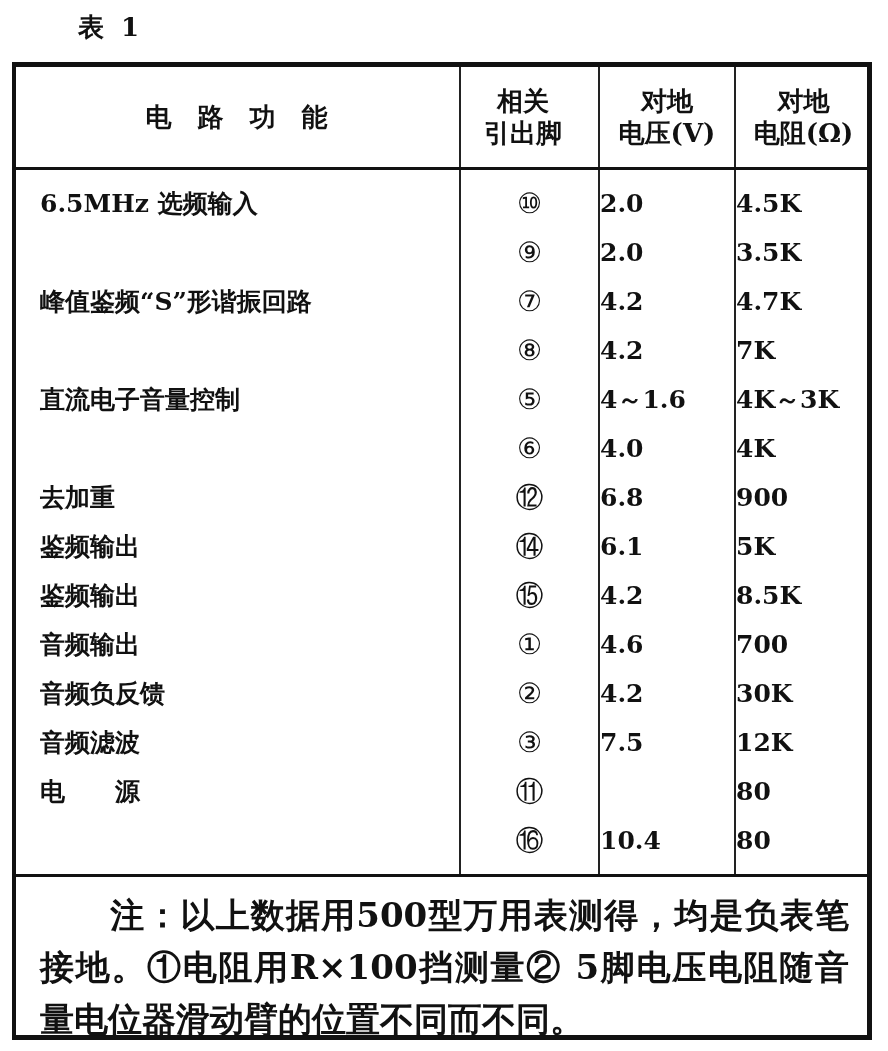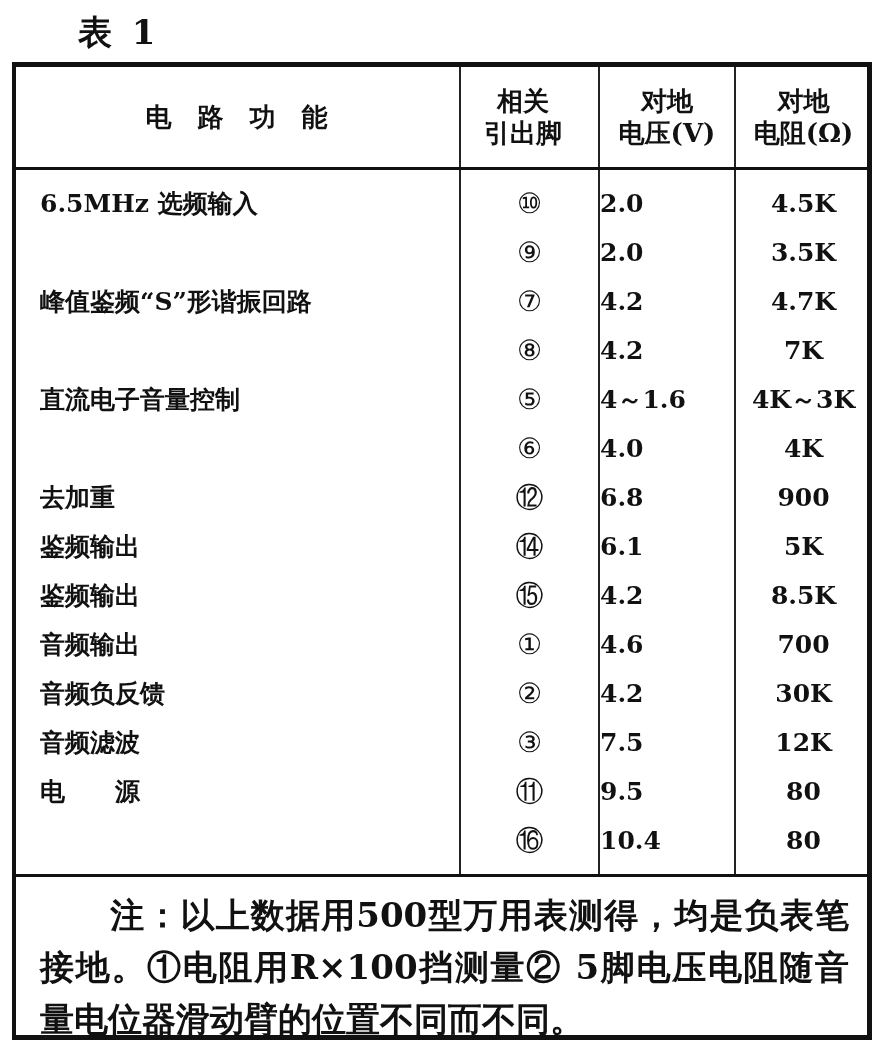--- a/index.html
+++ b/index.html
@@ -3,21 +3,21 @@
 <meta charset="utf-8">
 <style>
   html, body { margin: 0; padding: 0; background: #ffffff; }
   body {
     width: 888px; height: 1051px; position: relative; overflow: hidden;
     font-family: "DejaVu Serif", "Liberation Serif", serif;
     color: #111;
   }
   .caption {
     position: absolute; left: 78px; top: 10px;
-    font-size: 34px; font-weight: bold; letter-spacing: 4px;
+    font-size: 26px; font-weight: bold; letter-spacing: 4px;
   }
   .frame {
     position: absolute; left: 12px; top: 62px; width: 860px; height: 978px;
     border-top: 5px solid #111; border-bottom: 5px solid #111;
     border-left: 4px solid #111; border-right: 5px solid #111;
     box-sizing: border-box;
   }
   .vline { position: absolute; top: 0; height: 810px; border-left: 2px solid #222; }
   .v1 { left: 443px; } .v2 { left: 582px; } .v3 { left: 718px; }
   .hline { position: absolute; left: 0; right: 0; border-top: 3px solid #111; }
@@ -30,21 +30,21 @@
   .hdr-func { left: 0; width: 443px; letter-spacing: 26px; padding-left: 12px; }
   .hdr-pin { left: 445px; width: 124px; }
   .hdr-volt { left: 584px; width: 134px; }
   .hdr-res { left: 720px; width: 135px; }
   .rows { position: absolute; top: 112px; left: 0; right: 0; }
   .row { position: relative; height: 49px; font-size: 25px; font-weight: bold; padding-left: 36px; }
   .c { position: absolute; top: 0; height: 49px; line-height: 49px; white-space: nowrap; }
   .c-func { left: 24px; }
   .c-pin { left: 445px; width: 137px; text-align: center; font-size: 28px; font-weight: normal; }
   .c-volt { left: 584px; width: 146px; text-align: left; }
-  .c-res { left: 720px; width: 135px; text-align: center; }
+  .c-res { left: 720px; width: 135px; }
   .note {
     position: absolute; left: 24px; right: 18px; top: 822px;
     font-size: 34px; line-height: 52px; font-weight: bold; text-align: justify;
   }
 </style>
 </head>
 <body>
 
 <div class="caption">表 1</div>
 
@@ -135,21 +135,20 @@
       </div>
       <div class="row">
         <div class="c c-func">音频滤波</div>
         <div class="c c-pin">③</div>
         <div class="c c-volt">7.5</div>
         <div class="c c-res">12K</div>
       </div>
       <div class="row">
         <div class="c c-func">电　　源</div>
         <div class="c c-pin">⑪</div>
-        <div class="c c-volt">9.5</div>
         <div class="c c-res">80</div>
       </div>
       <div class="row">
         <div class="c c-func"></div>
         <div class="c c-pin">⑯</div>
         <div class="c c-volt">10.4</div>
         <div class="c c-res">80</div>
       </div>
     </div>
 

